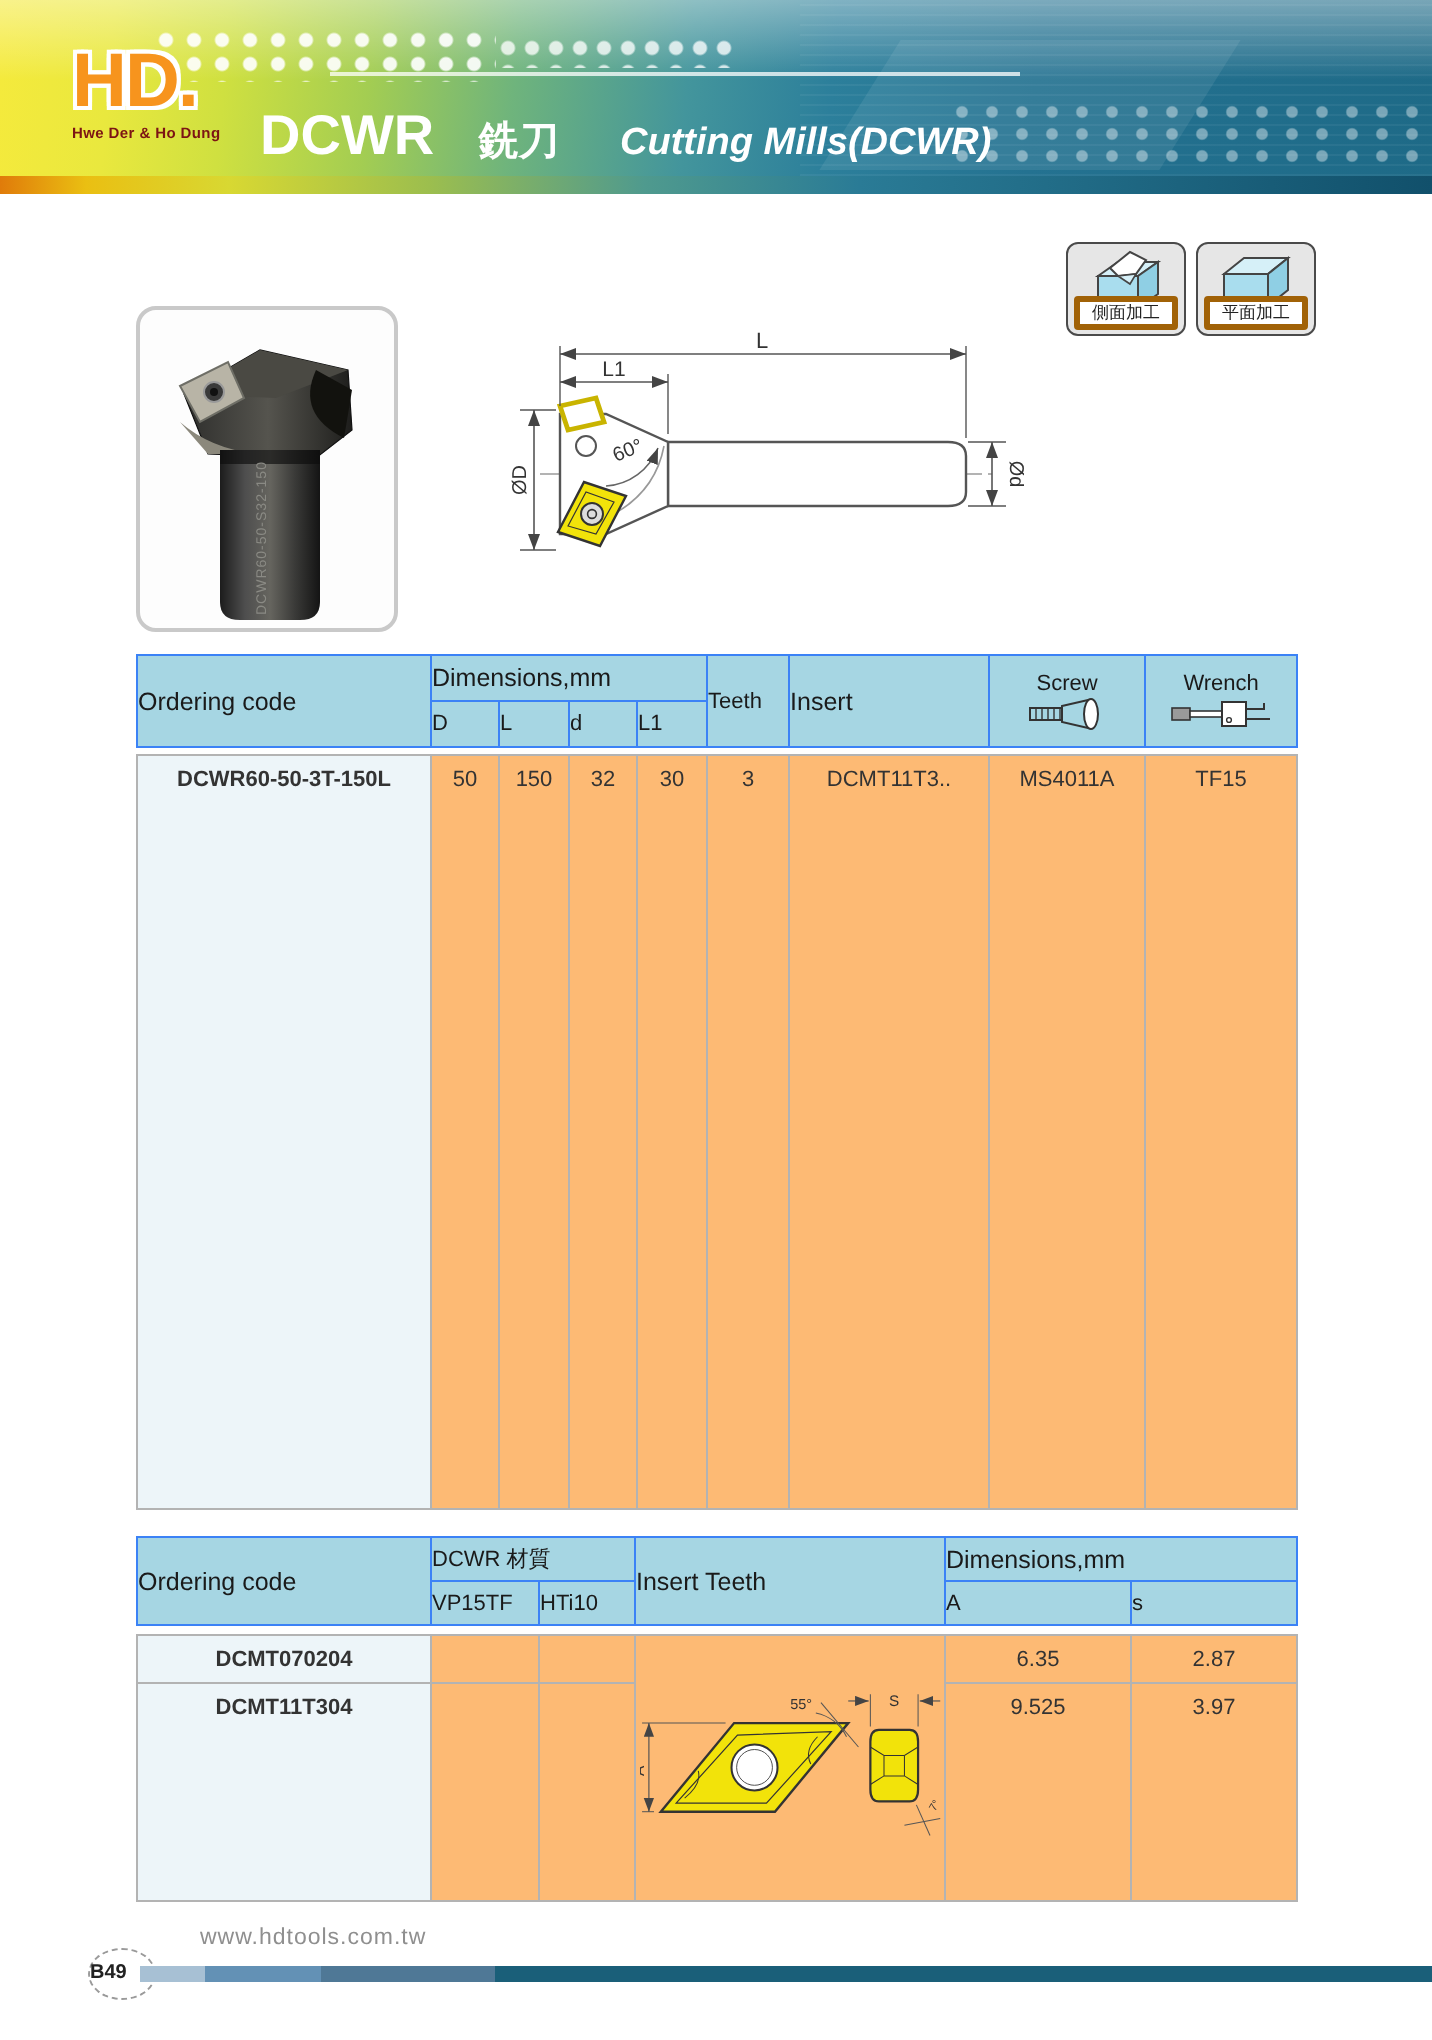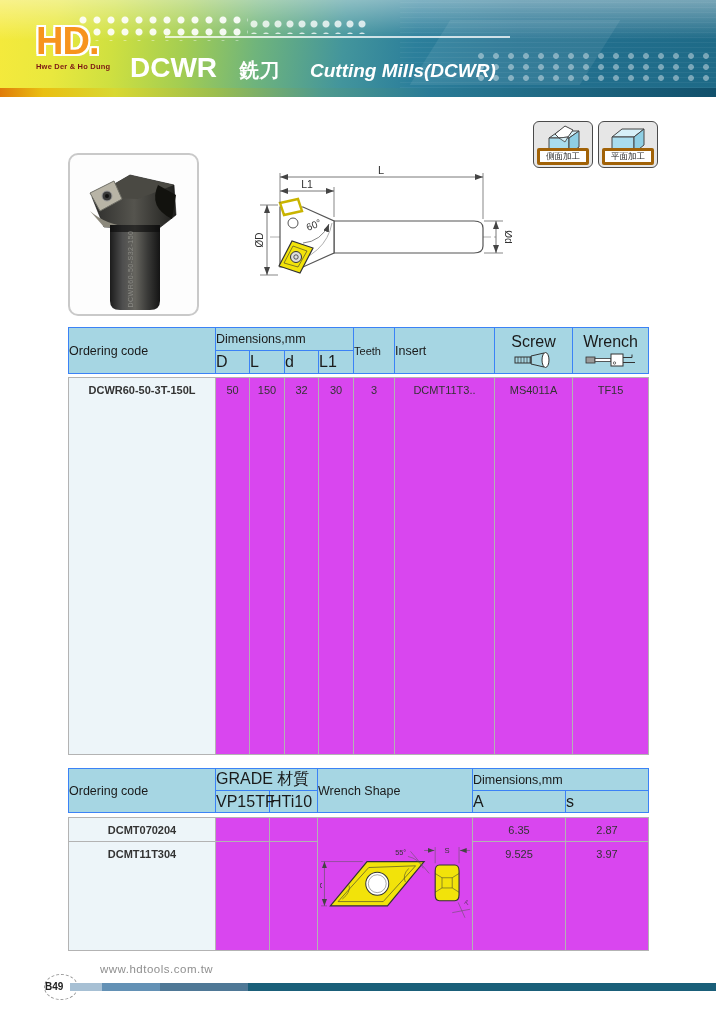--- a/index.html
+++ b/index.html
@@ -57,23 +57,23 @@
   
   .tech{position:absolute;left:246px;top:163px;width:266px;height:130px;}
   .tech text, .shape-svg text{font-family:"Liberation Sans",sans-serif;fill:#333;}
 
   
   table{border-collapse:collapse;table-layout:fixed;}
   .t-head{position:absolute;left:68px;width:580px;}
   .t-head th{background:#a6d6e3;border:1px solid #3b82f6;font-weight:normal;
     color:#1a1a1a;text-align:left;vertical-align:middle;padding:0;}
   .h-main{font-size:12.5px;}
-  .h-sub{font-size:16px;}
+  .h-sub{font-size:11px;}
   .h-small{font-size:11px;}
-  .t-body{position:absolute;left:68px;width:580px;background:#d946ef;}
+  .t-body{position:absolute;left:68px;width:580px;background:#fdba74;}
   .t-body td{border:1px solid #b3b3b3;vertical-align:top;text-align:center;
     padding:6px 2px 0 2px;font-size:11px;color:#333;}
   .code-cell{background:#edf5f9;font-weight:bold;font-size:12px;color:#111;}
   .icon-stack{display:flex;flex-direction:column;align-items:center;gap:1px;}
 
   .t1-head{top:327px;}
   .t1-body{top:377px;height:378px;}
   .t2-head{top:768px;}
   .t2-body{top:817px;padding-left:24px;}
   .shape-cell{padding-top:18px !important;}
@@ -289,22 +289,22 @@
         <col style="width:147px">
         <col style="width:54px">
         <col style="width:48px">
       <col style="width:155px">
         <col style="width:93px">
         <col style="width:83px">
       </colgroup>
     <tbody>
         <tr>
       <th rowspan="2" class="h-main">Ordering code</th>
-      <th colspan="2" class="h-sub" style="height:21px">GRADE 材質</th>
-      <th rowspan="2" class="h-main">Wrench Shape</th>
+      <th colspan="2" class="h-sub" style="height:21px">DCWR 材質</th>
+      <th rowspan="2" class="h-main">Insert Teeth</th>
       <th colspan="2" class="h-main">Dimensions,mm</th>
     </tr>
     <tr>
       <th class="h-sub" style="height:21px">VP15TF</th>
       <th class="h-sub">HTi10</th>
       <th class="h-sub">A</th>
       <th class="h-sub">s</th>
     </tr>
   </tbody>
     </table>

